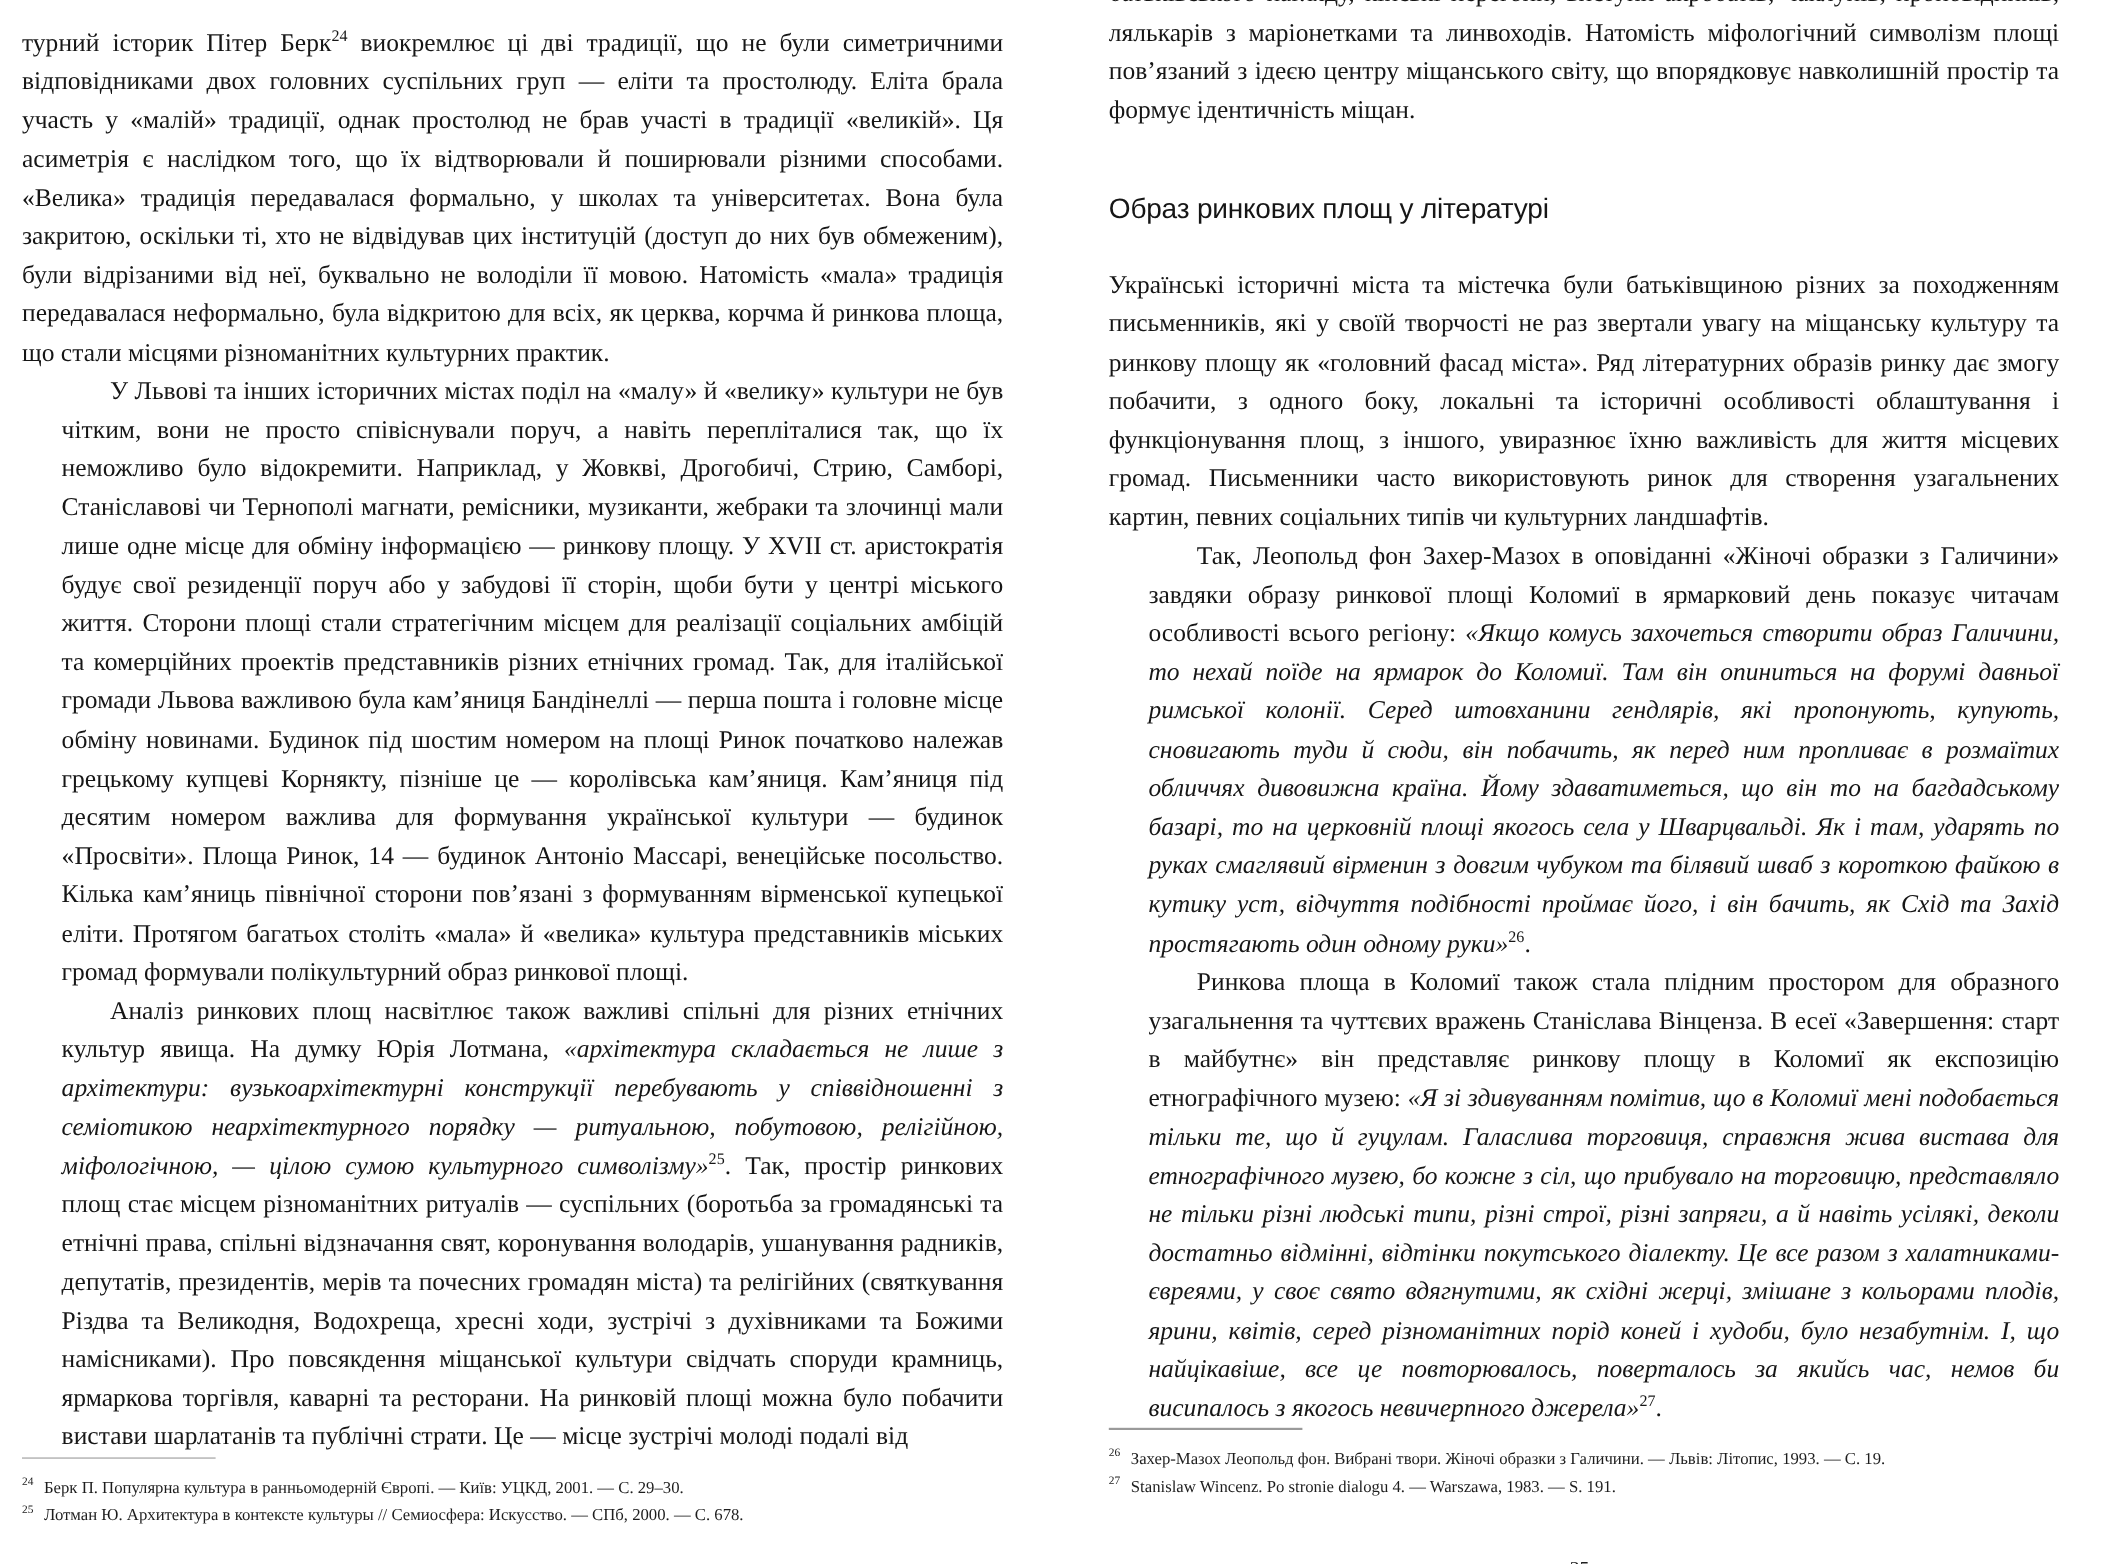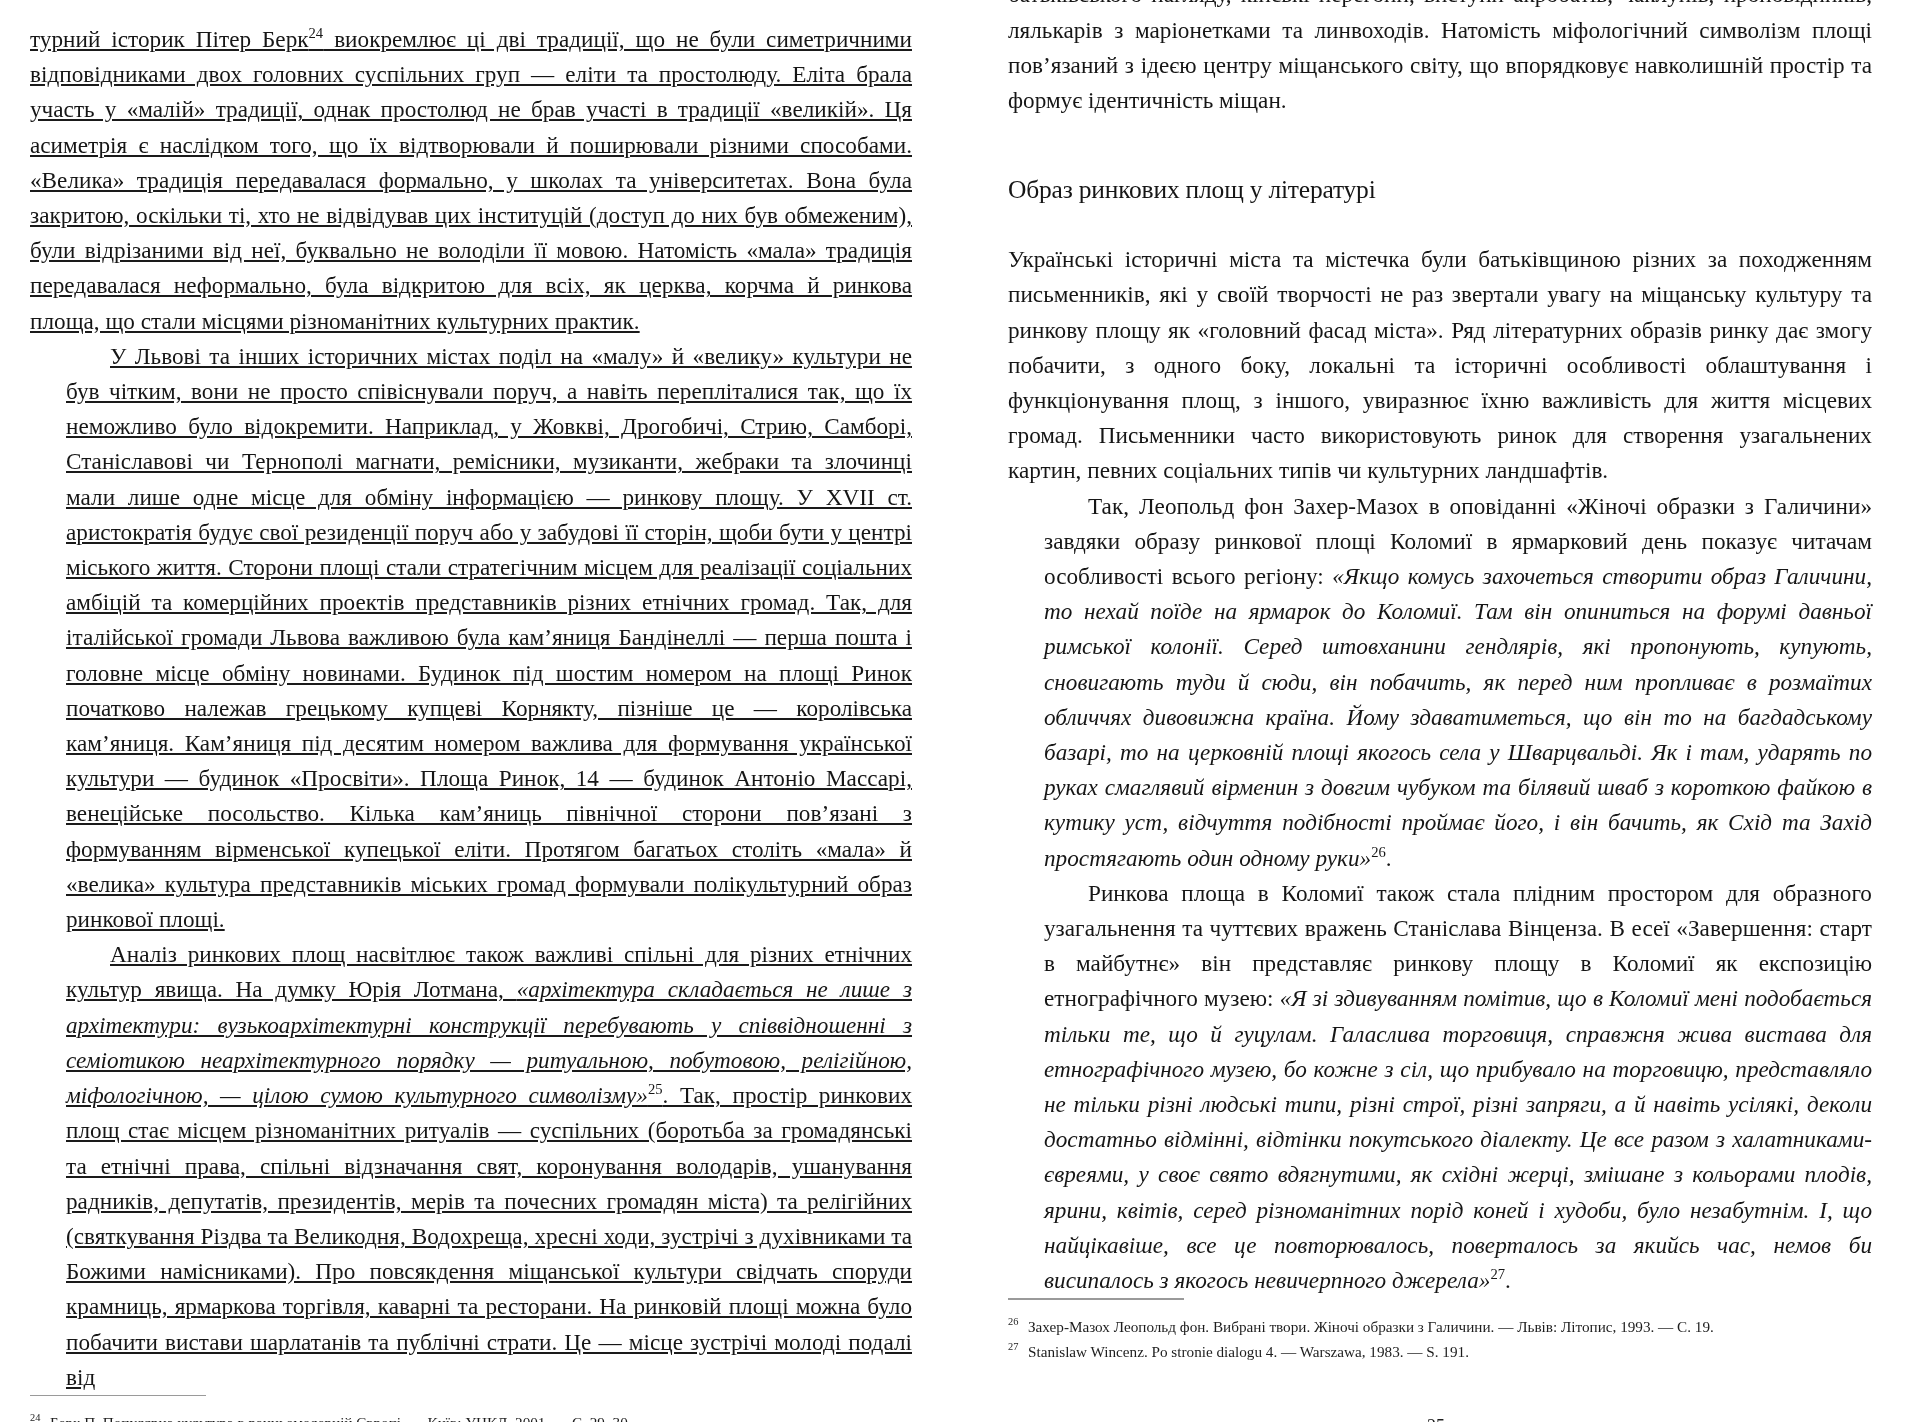--- a/index.html
+++ b/index.html
@@ -26,22 +26,21 @@
   .page {
     position: relative;
     width: 960px;
     height: 1422px;
     box-sizing: border-box;
     display: flex;
     flex-direction: column;
   }
 
   .page-left {
-    padding: 22px 48px 0 30px;
-    text-decoration: underline;
+    padding: 22px 48px 0 20px;
   }
   .page-right {
     padding: 22px 48px 0 48px;
     justify-content: center;
   }
 
   .body-col {
     flex: 0 0 auto;
   }
 
@@ -65,21 +64,21 @@
   }
 
   sup.fn {
     font-size: 0.63em;
     vertical-align: super;
     line-height: 0;
     font-style: normal;
   }
 
   h2.section-heading {
-    font-family: Liberation Serif, serif;
+    font-family: Liberation Sans, sans-serif;
     font-size: 25.5px;
     font-weight: 400;
     line-height: 32px;
     margin: 56px 0 36px 0;
     color: #161616;
     letter-spacing: -0.2px;
   }
 
   .footnotes {
     margin-top: auto;

